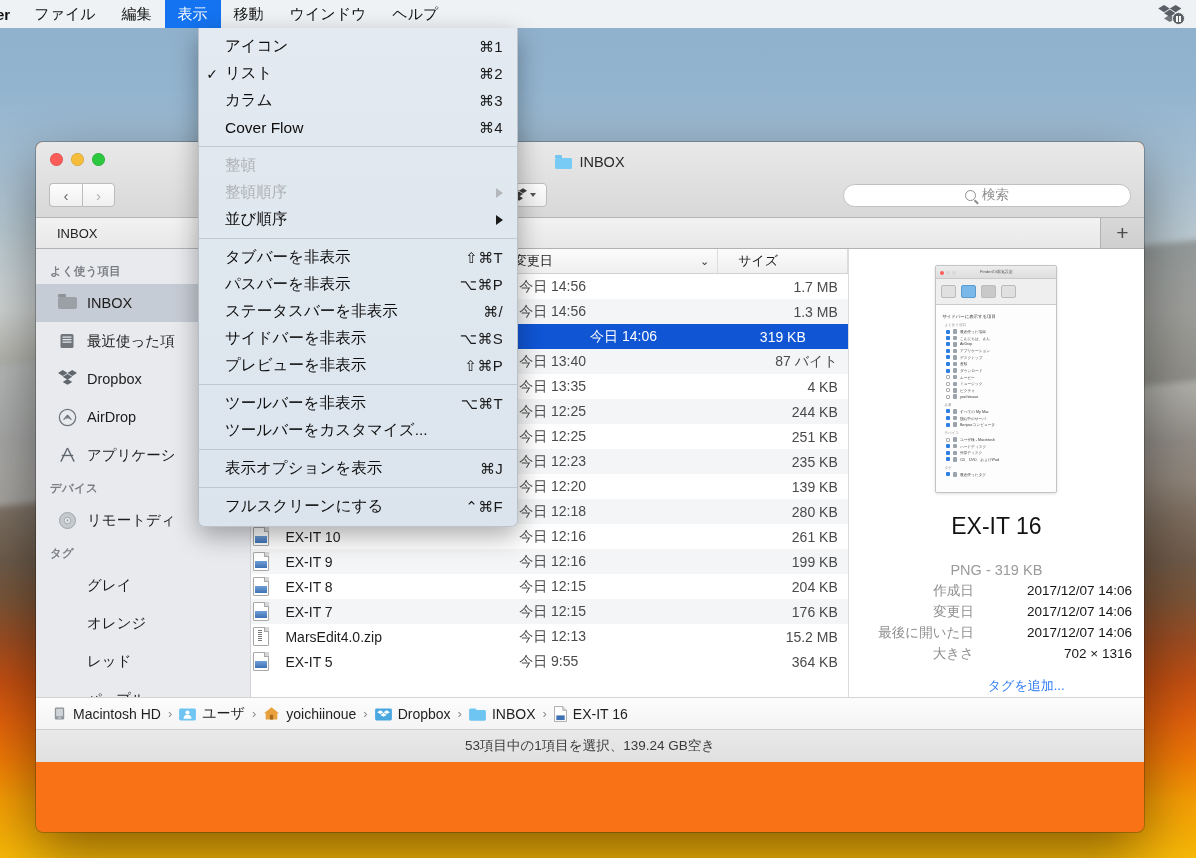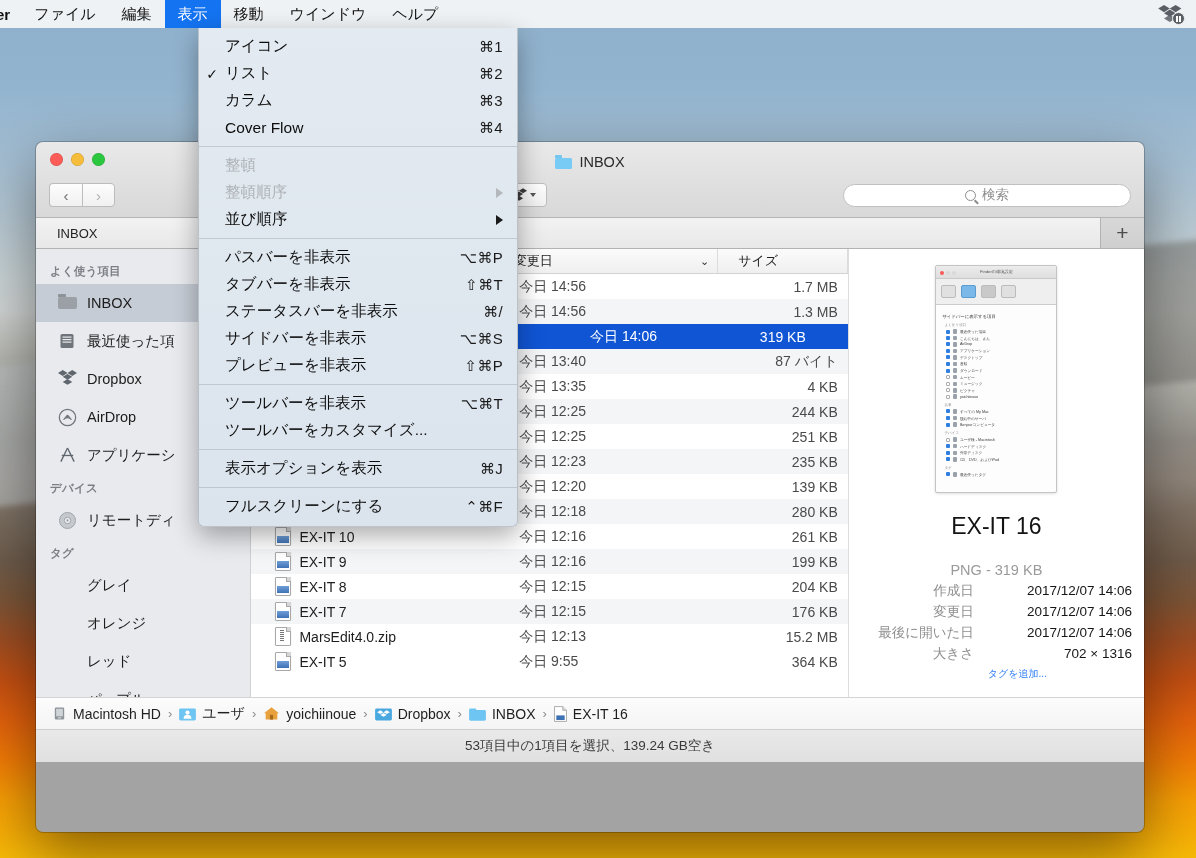--- a/index.html
+++ b/index.html
@@ -83,21 +83,21 @@
     border-left:7px solid #1a1a1a; margin-left:8px;
   }
   .msep { height:1px; background:rgba(0,0,0,.13); margin:5px 0; }
 
   
   #finder {
     position:absolute; left:36px; top:142px; width:1108px; height:690px;
     border-radius:7px;
     box-shadow:0 22px 60px rgba(0,0,0,.45), 0 0 0 1px rgba(0,0,0,.22);
     overflow:hidden;
-    background:#a3a3a3;
+    background:#f97316;
     z-index:20;
   }
   
   #titlebar {
     height:76px; position:relative;
     background:linear-gradient(to bottom,#e9e9e9,#d8d8d8);
     border-bottom:1px solid #b4b4b4;
   }
   .traffic { position:absolute; left:14px; top:11px; display:flex; gap:8px; }
   .tl { width:13px; height:13px; border-radius:50%; }
@@ -173,21 +173,21 @@
     height:25px; display:flex; background:linear-gradient(to bottom,#fbfbfb,#efefef);
     border-bottom:1px solid #d2d2d2; font-size:13px; color:#1e1e1e;
   }
   #listhead .c { display:flex; align-items:center; padding:0 8px; border-right:1px solid #dcdcdc; }
   .c-name { width:260px; }
   .c-date { width:217px; justify-content:space-between; }
   .c-size { width:120px;margin-left:12px; }
   .row { height:25px; display:flex; align-items:center; font-size:14px; color:#1d1d1d; }
   .row.odd { background:#f4f5f6; }
   .row.sel { background:#1055d4; color:#fff; }
-  .row .n { width:260px; display:flex; align-items:center; gap:8px; padding-left:24px; white-space:nowrap; overflow:hidden; }
+  .row .n { width:260px; display:flex; align-items:center; gap:16px; padding-left:2px; white-space:nowrap; overflow:hidden; }
   .row .d { width:217px; padding-left:8px; color:#4a4a4a; }
   .row .s { width:120px; text-align:right; padding-right:10px; color:#4a4a4a; }
   .row.sel .d, .row.sel .s { color:#fff;text-align:center; }
   .fileico { width:16px; height:19px; flex:0 0 16px; position:relative; }
   .fileico .pg {
     position:absolute; inset:0; background:#fff; border:1px solid #a8a8a8; border-radius:1px;
     box-shadow:0 0 0 .5px rgba(0,0,0,.04);
   }
   .fileico .fold { position:absolute; right:0; top:0; width:5px;height:5px; background:#d6d6d6; border-left:1px solid #a8a8a8; border-bottom:1px solid #a8a8a8; }
   .fileico .img { position:absolute; left:2px; right:2px; bottom:3px; height:7px; background:linear-gradient(to bottom,#6f9fd8,#3f72b5); }
@@ -214,21 +214,21 @@
   #thumb .pl-r b { width:4px;height:4px;background:#2f7fe0;border-radius:1px; display:block; flex:0 0 4px; }
   #thumb .pl-r b.off { background:#fff; border:.5px solid #aaa; }
   #thumb .pl-r u { width:4.5px;height:4.5px;background:#9aa3ab;border-radius:1px; display:block; flex:0 0 4.5px; }
   #thumb .pl-r em { font-size:3.7px; color:#3a3a3a; font-style:normal; white-space:nowrap; overflow:hidden; }
 
   #pv-title { font-size:23px; color:#131313; margin:20px 0 8px 0; }
   #pv-kind { font-size:14.5px; color:#9a9a9a; margin-top:22px; margin-bottom:2px; }
   .meta { display:flex; font-size:13.5px; line-height:21px; }
   .meta .k { width:120px; text-align:right; color:#8e8e8e; padding-right:7px; white-space:nowrap; }
   .meta .v { flex:1; text-align:right; color:#161616; white-space:nowrap; }
-  #pv-tag { color:#2d7cf6; font-size:10px; text-align:left; padding-left:127px; margin-top:3px; }
+  #pv-tag { color:#2d7cf6; font-size:13px; text-align:left; padding-left:127px; margin-top:13px; }
 
   
   #pathbar {
     height:32px; background:linear-gradient(to bottom,#fcfcfc,#f4f4f4);
     border-top:1px solid #d4d4d4; display:flex; align-items:center;
     padding-left:16px; gap:7px; font-size:14px; color:#1f1f1f;
   }
   .pb { display:flex; align-items:center; gap:6px; }
   .pb-sep { color:#8b8b8b; font-size:13px; }
   #statusbar {
@@ -883,30 +883,30 @@
       <span class="arrow"></span>
     </div>
     <div class="mi">
       <span class="chk"></span>
       <span class="lbl">並び順序</span>
       <span class="arrow"></span>
     </div>
     <div class="msep"></div>
     <div class="mi">
       <span class="chk"></span>
+      <span class="lbl">タブバーを非表示</span>
+      <span class="key">⇧⌘T</span>
+    </div>
+    <div class="mi">
+      <span class="chk"></span>
       <span class="lbl">パスバーを非表示</span>
       <span class="key">⌥⌘P</span>
     </div>
     <div class="mi">
       <span class="chk"></span>
-      <span class="lbl">タブバーを非表示</span>
-      <span class="key">⇧⌘T</span>
-    </div>
-    <div class="mi">
-      <span class="chk"></span>
       <span class="lbl">ステータスバーを非表示</span>
       <span class="key">⌘/</span>
     </div>
     <div class="mi">
       <span class="chk"></span>
       <span class="lbl">サイドバーを非表示</span>
       <span class="key">⌥⌘S</span>
     </div>
     <div class="mi">
       <span class="chk"></span>

